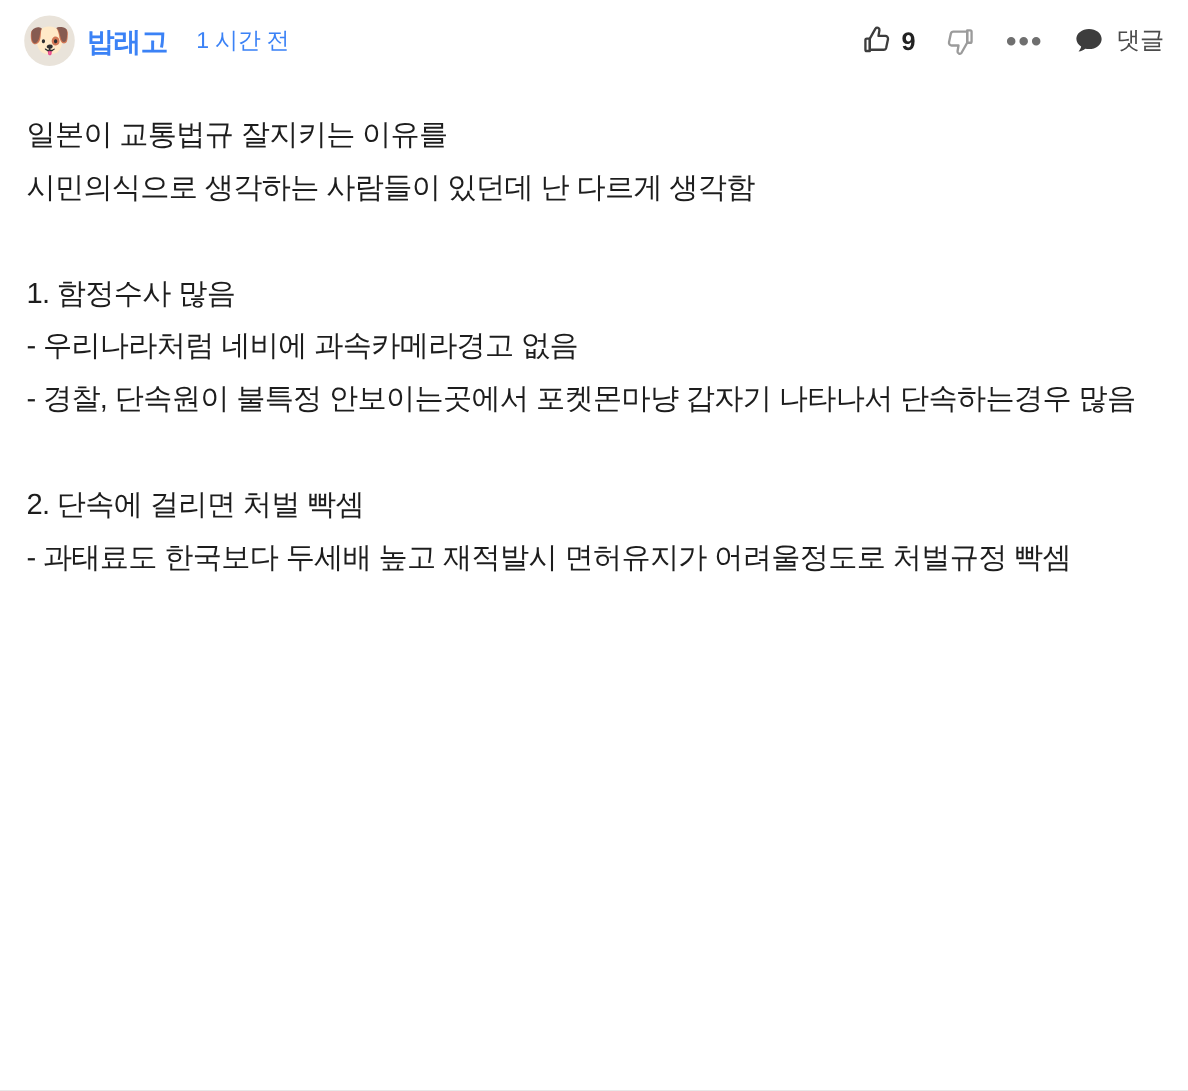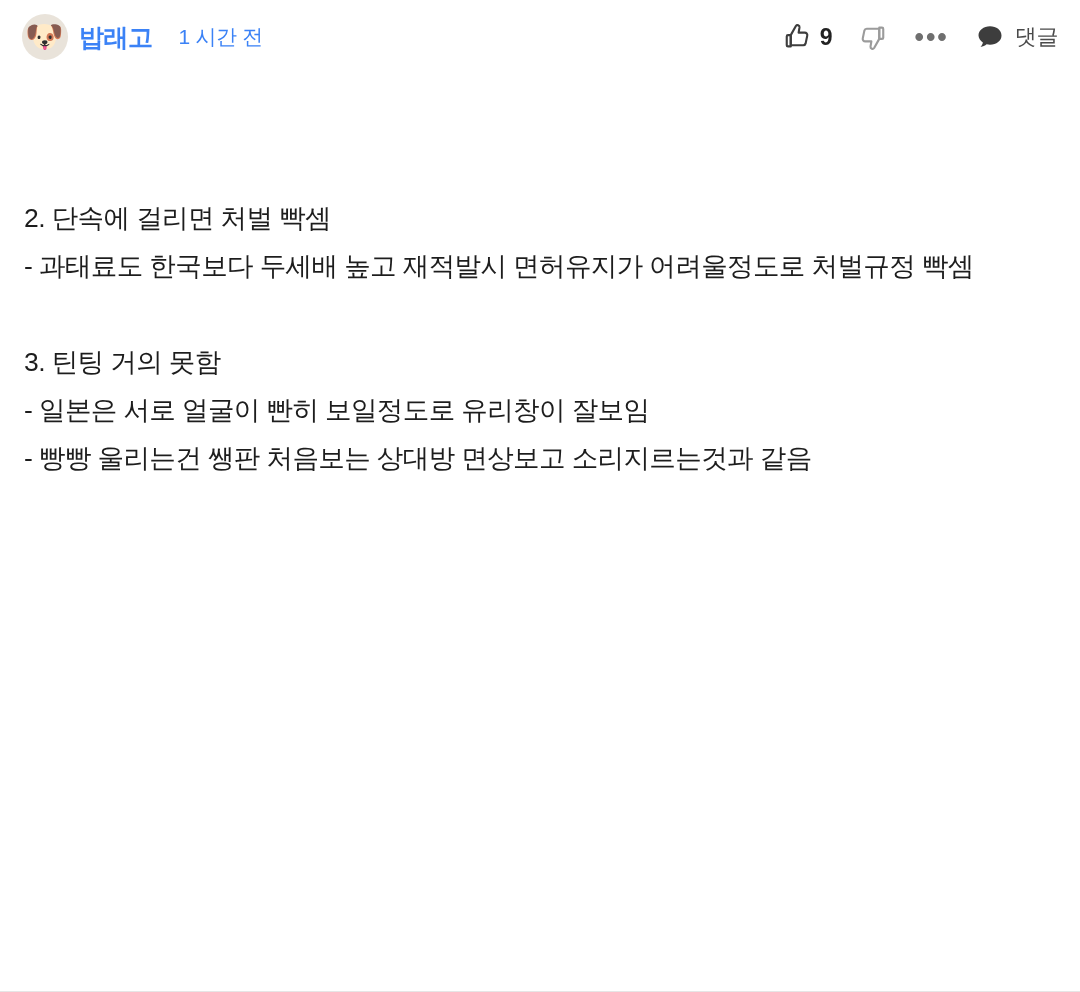--- a/index.html
+++ b/index.html
@@ -175,25 +175,27 @@
             <path d="M12 3.4c-5.1 0-9.2 3.2-9.2 7.2 0 2.3 1.4 4.4 3.5 5.7-.2 1.2-.9 2.6-1.9 3.6 1.9-.3 3.7-1.1 4.9-2.1 .9.2 1.8.3 2.7.3 5.1 0 9.2-3.2 9.2-7.4S17.1 3.4 12 3.4z"></path>
           </svg>
         </span>
         <span class="comment-label">댓글</span>
       </div>
 
     </div>
   </div>
 
   <div class="post-body">
-    <div class="para blank"></div>
+    <div class="para">일본이 교통법규 잘지키는 이유를
+시민의식으로 생각하는 사람들이 있던데 난 다르게 생각함</div>
+    <div class="para blank"></div>
+    <div class="para">1. 함정수사 많음
+- 우리나라처럼 네비에 과속카메라경고 없음
+- 경찰, 단속원이 불특정 안보이는곳에서 포켓몬마냥 갑자기 나타나서 단속하는경우 많음</div>
     <div class="para blank"></div>
     <div class="para">2. 단속에 걸리면 처벌 빡셈
 - 과태료도 한국보다 두세배 높고 재적발시 면허유지가 어려울정도로 처벌규정 빡셈</div>
     <div class="para blank"></div>
-    <div class="para">3. 틴팅 거의 못함
-- 일본은 서로 얼굴이 빤히 보일정도로 유리창이 잘보임
-- 빵빵 울리는건 쌩판 처음보는 상대방 면상보고 소리지르는것과 같음</div>
     <div class="para blank"></div>
   </div>
 
   <div class="bottom-rule"></div>
 </div>
 
 </body></html>

